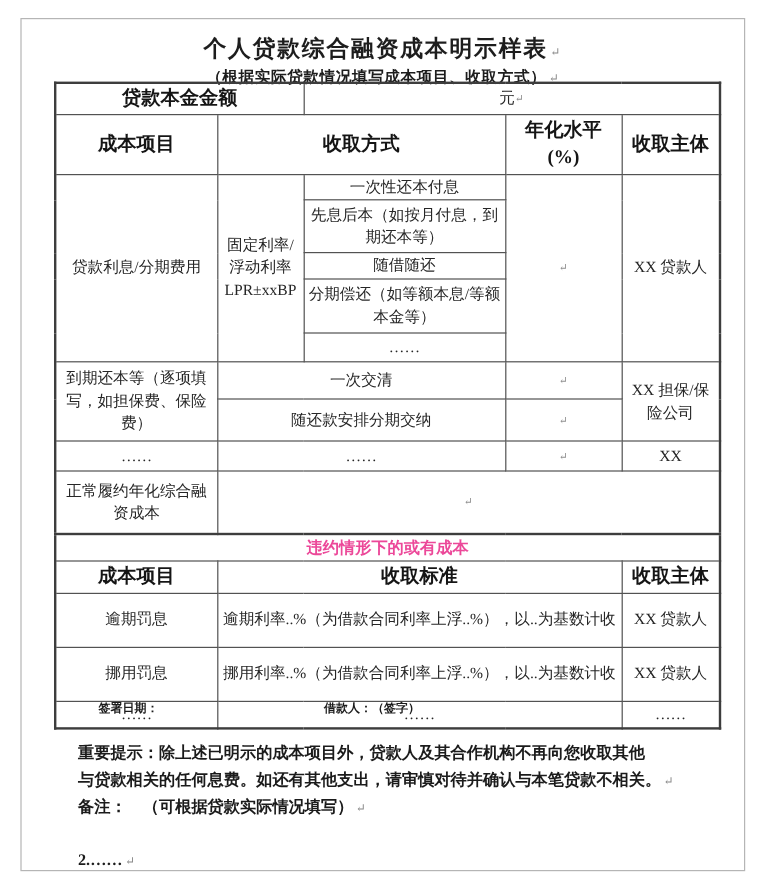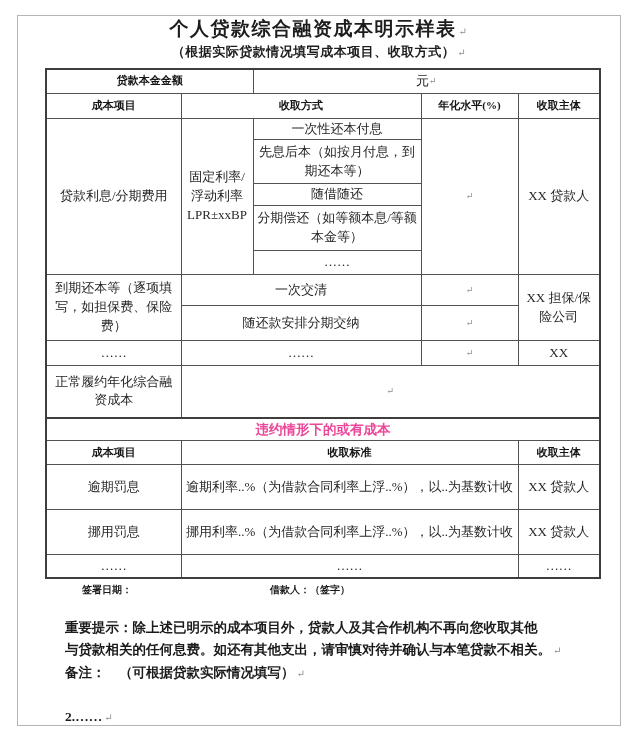--- a/index.html
+++ b/index.html
@@ -6,38 +6,38 @@
   body{
     width:640px;height:743px;background:#ffffff;position:relative;
     font-family:"Liberation Serif","DejaVu Serif",serif;
     -webkit-font-smoothing:antialiased;
   }
   .page{
     position:absolute;left:17px;top:15px;width:604px;height:711px;
     border:1px solid #b5b5b5;background:#fff;box-sizing:border-box;
   }
   .doc-title{
-    text-align:center;font-size:19px;font-weight:bold;
+    margin-top:12px;text-align:center;font-size:19px;font-weight:bold;
     letter-spacing:1.5px;color:#1d1d1d;
   }
   .doc-subtitle{
     margin-top:1px;text-align:center;font-size:13px;font-weight:bold;
     letter-spacing:0.5px;color:#1d1d1d;
   }
   table.doc-table{
     position:absolute;left:27px;top:52px;width:554px;
     border-collapse:collapse;table-layout:fixed;
     border:2px solid #3d3d3d;
   }
   .doc-table td{
     border:1px solid #525252;text-align:center;vertical-align:middle;
     font-size:13px;color:#262626;padding:1px 3px;line-height:1.45;
     overflow:hidden;
   }
-  .doc-table td.hd{font-weight:bold;font-size:11px;color:#151515;}
+  .doc-table td.hd{font-weight:bold;font-size:16px;color:#151515;}
   .banner-row td{
     border-top:2px solid #3d3d3d;font-weight:bold;font-size:13.5px;color:#ec4899;
   }
   .mark{font-size:9px;color:#909090;font-weight:normal;vertical-align:1px;}
   .tmark{font-size:10px;color:#8a8a8a;font-weight:normal;margin-left:2px;}
   .sign-row{position:absolute;top:567px;left:0;width:100%;height:18px;
     font-weight:bold;font-size:10px;color:#1b1b1b;}
   .sign-date{position:absolute;left:64px;}
   .borrower{position:absolute;left:252px;}
   .notice{

